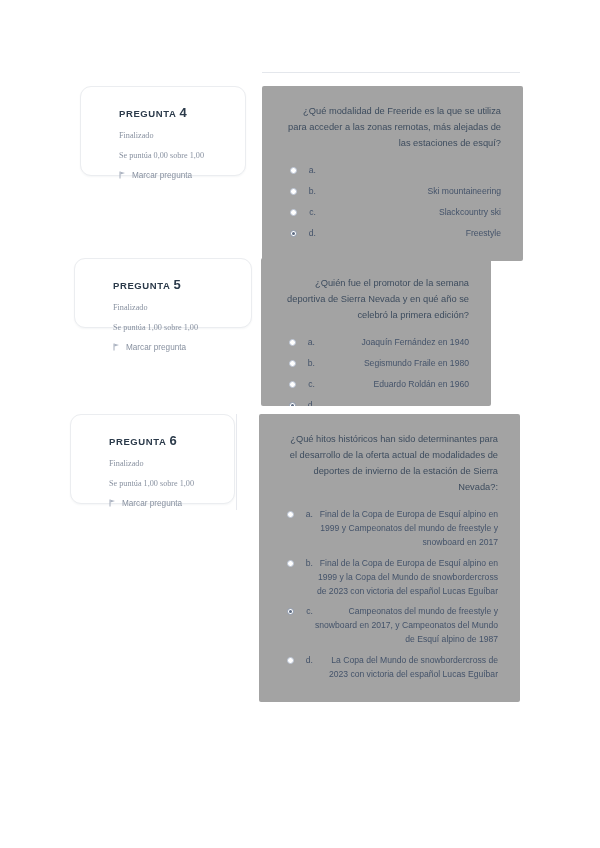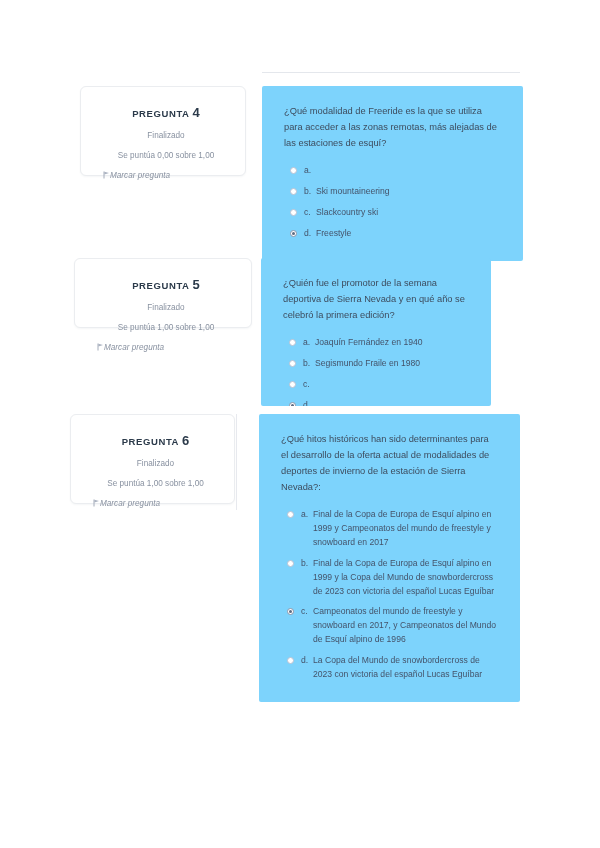--- a/index.html
+++ b/index.html
@@ -38,25 +38,24 @@
   .qblock {
     position: absolute;
     display: flex;
     align-items: flex-start;
   }
 
   
   .info-card {
     background: #ffffff;
     border: 1px solid #ebedf0;
-    border-radius: 6px;
+    border-radius: 11px;
     box-sizing: border-box;
-    padding: 18px 16px 16px 22px;
+    padding: 18px 16px 16px 38px;
     box-shadow: 0 1px 2px rgba(30,40,60,0.045);
-    text-align: center;
   }
   .q-heading {
     font-size: 9.5px;
     letter-spacing: 0.6px;
     font-weight: bold;
     color: #2b3a4a;
     margin: 0 0 11px 0;
     white-space: nowrap;
   }
   .q-heading .qnum {
@@ -64,45 +63,46 @@
     letter-spacing: 0;
     margin-left: 3px;
     font-weight: bold;
   }
   .meta-line {
     font-size: 8.2px;
     color: #8891a0;
     margin-bottom: 10px;
     line-height: 1.2;
     white-space: nowrap;
+    font-family: Liberation Serif, serif;
   }
   .meta-line:last-child { margin-bottom: 0; }
   .flag-row {
     display: flex;
     align-items: center;
-    gap: 0;
+    gap: 6px;
     font-size: 8.2px;
     color: #8891a0;
-    font-style: italic;
   }
   .flag-icon {
     display: inline-block;
     width: 7px;
     height: 8px;
     position: relative;
     flex: 0 0 auto;
   }
   .flag-icon svg { display: block; }
 
   
   .qpanel {
-    background: #7dd3fc;
+    background: #a3a3a3;
     box-sizing: border-box;
     padding: 18px 22px 20px 22px;
     border-radius: 2px;
+    text-align: right;
   }
   .qtext {
     font-size: 9.3px;
     line-height: 1.72;
     color: #3d4c5e;
     margin: 0 0 12px 0;
   }
   .opt {
     display: flex;
     align-items: flex-start;
@@ -249,20 +249,21 @@
         <span class="opt-text">Joaquín Fernández en 1940</span>
       </div>
       <div class="opt">
         <span class="radio"></span>
         <span class="opt-letter">b.</span>
         <span class="opt-text">Segismundo Fraile en 1980</span>
       </div>
       <div class="opt">
         <span class="radio"></span>
         <span class="opt-letter">c.</span>
+        <span class="opt-text">Eduardo Roldán en 1960</span>
       </div>
       <div class="opt">
         <span class="radio checked"></span>
         <span class="opt-letter">d.</span>
       </div>
     </div>
   </div>
 
   <div class="qblock" id="block-q6">
 
@@ -292,21 +293,21 @@
         <span class="opt-text">Final de la Copa de Europa de Esquí alpino en 1999 y Campeonatos del mundo de freestyle y snowboard en 2017</span>
       </div>
       <div class="opt">
         <span class="radio"></span>
         <span class="opt-letter">b.</span>
         <span class="opt-text">Final de la Copa de Europa de Esquí alpino en 1999 y la Copa del Mundo de snowbordercross de 2023 con victoria del español Lucas Eguíbar</span>
       </div>
       <div class="opt">
         <span class="radio checked"></span>
         <span class="opt-letter">c.</span>
-        <span class="opt-text">Campeonatos del mundo de freestyle y snowboard en 2017, y Campeonatos del Mundo de Esquí alpino de 1996</span>
+        <span class="opt-text">Campeonatos del mundo de freestyle y snowboard en 2017, y Campeonatos del Mundo de Esquí alpino de 1987</span>
       </div>
       <div class="opt">
         <span class="radio"></span>
         <span class="opt-letter">d.</span>
         <span class="opt-text">La Copa del Mundo de snowbordercross de 2023 con victoria del español Lucas Eguíbar</span>
       </div>
     </div>
   </div>
 
 </div>

